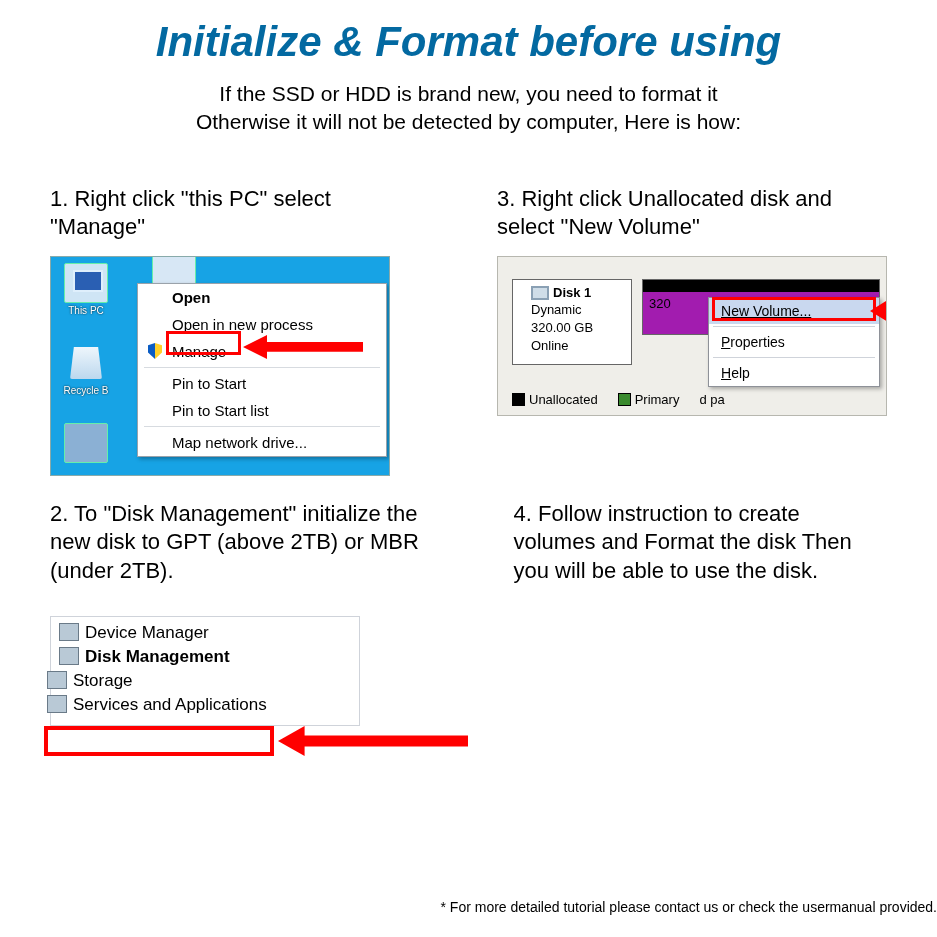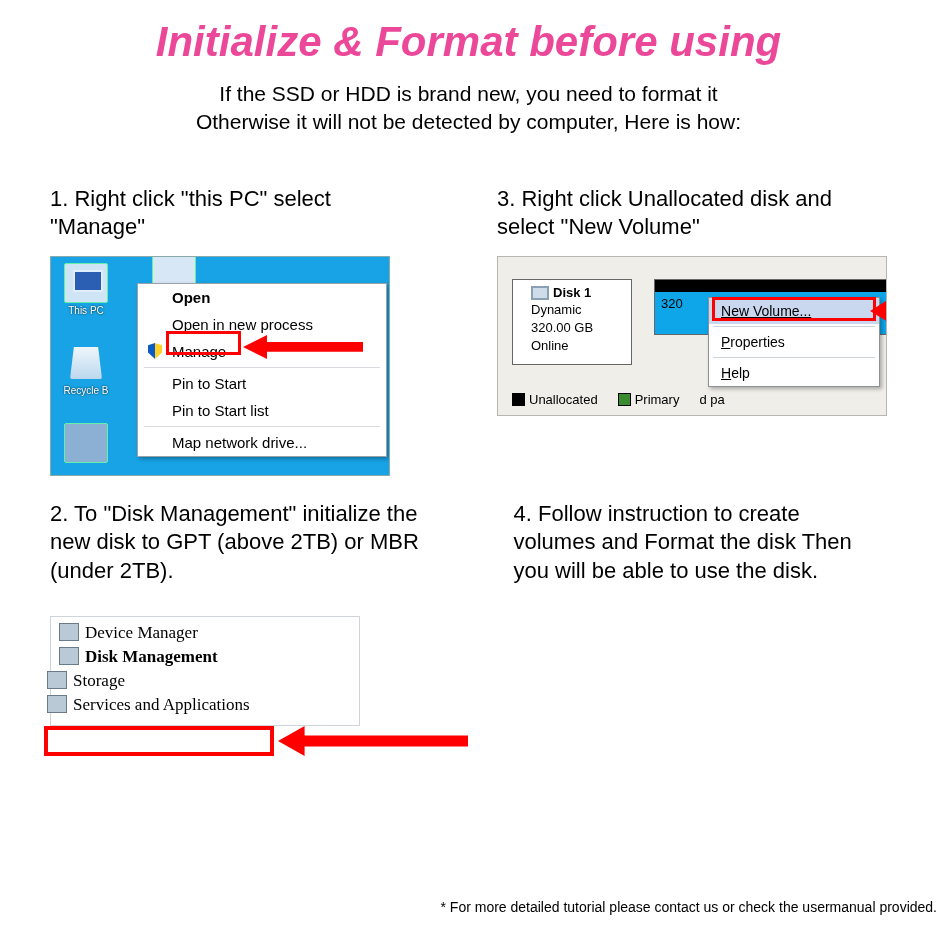--- a/index.html
+++ b/index.html
@@ -9,21 +9,21 @@
     background: #fff;
     font-family: Arial, Helvetica, sans-serif;
     color: #000;
     position: relative;
   }
   .title {
     text-align: center;
     font-size: 42px;
     font-weight: bold;
     font-style: italic;
-    color: #ec4899;
+    color: #0369a1;
     padding-top: 18px;
   }
   .subtitle {
     text-align: center;
     font-size: 21px;
     line-height: 1.35;
     margin-top: 14px;
   }
   .cols {
     display: flex;
@@ -114,22 +114,22 @@
     position:absolute; left:14px; top:22px; width:120px; height:86px;
     background:#fff; border:1px solid #666;
     font-size:13px; padding:4px 18px; line-height:1.35;
   }
   .diskbox .dicon{
     display:inline-block; width:18px; height:14px; background:#8aa0b4;
     margin-right:4px; vertical-align:middle; position:relative;
   }
   .diskbox .dicon::after{content:"";position:absolute;left:2px;top:2px;width:14px;height:10px;background:#cfdde8;}
   .volrect{
-    position:absolute; left:156px; top:22px; width:238px; height:56px;
-    background:#0ea5e9; border:1px solid #666;
+    position:absolute; left:144px; top:22px; width:238px; height:56px;
+    background:#a21caf; border:1px solid #666;
   }
   .volrect .blackbar{height:12px;background:#000;}
   .volrect .inner{padding:4px 6px;font-size:13px;}
   .legend3{
     position:absolute; left:14px; bottom:8px; font-size:13px;
     display:flex; gap:20px; align-items:center;
   }
   .legend3 .sq{width:13px;height:13px;border:1px solid #000;display:inline-block;margin-right:4px;vertical-align:-2px;}
   .legend3 .sq.b{background:#000;}
   .legend3 .sq.g{background:#3a8a2e;}
@@ -151,21 +151,21 @@
     position:absolute; left:372px; top:42px; width:64px; height:24px;
     background:#ff0000;
     clip-path: polygon(0 50%, 30% 0, 30% 30%, 100% 30%, 100% 70%, 30% 70%, 30% 100%);
   }
   
   .shot-mgmt{
     width: 310px; height:110px; background:#fff; border:1px solid #cfd3da;
     position:relative; font-size:17px; margin-left:50px; margin-top:30px;
     padding:4px 4px;
   }
-  .shot-mgmt .row{padding:2px 2px 2px 30px; position:relative;font-family:Liberation Serif, serif;}
+  .shot-mgmt .row{padding:2px 2px 2px 30px; position:relative;}
   .shot-mgmt .row .ic{
     position:absolute; left:4px; top:2px; width:20px; height:18px;
     background:#b9c9d6; border:1px solid #6a7a88;
   }
   .redbox-m{
     position:absolute; border:4px solid #ff0000;
     left:44px; top:726px; width:230px; height:30px;
   }
   .arrow-m{
     position:absolute; left:278px; top:726px; width:190px; height:30px;

